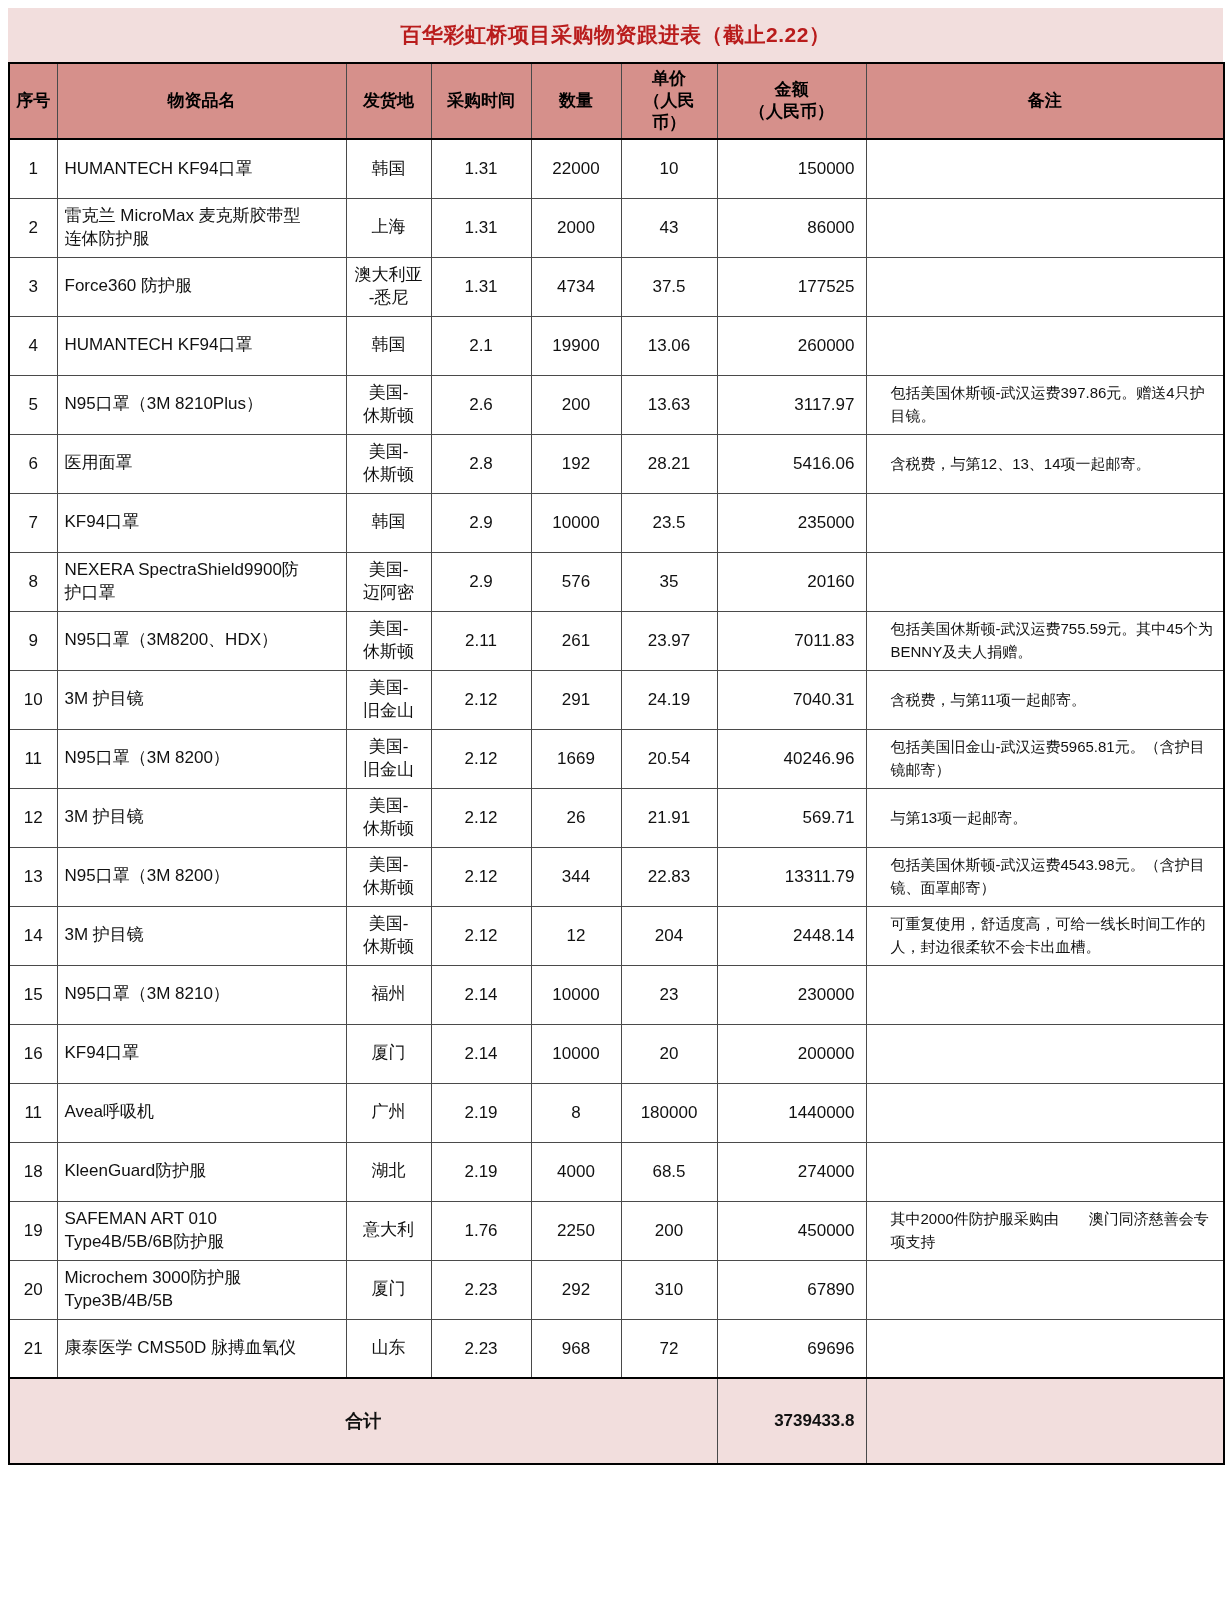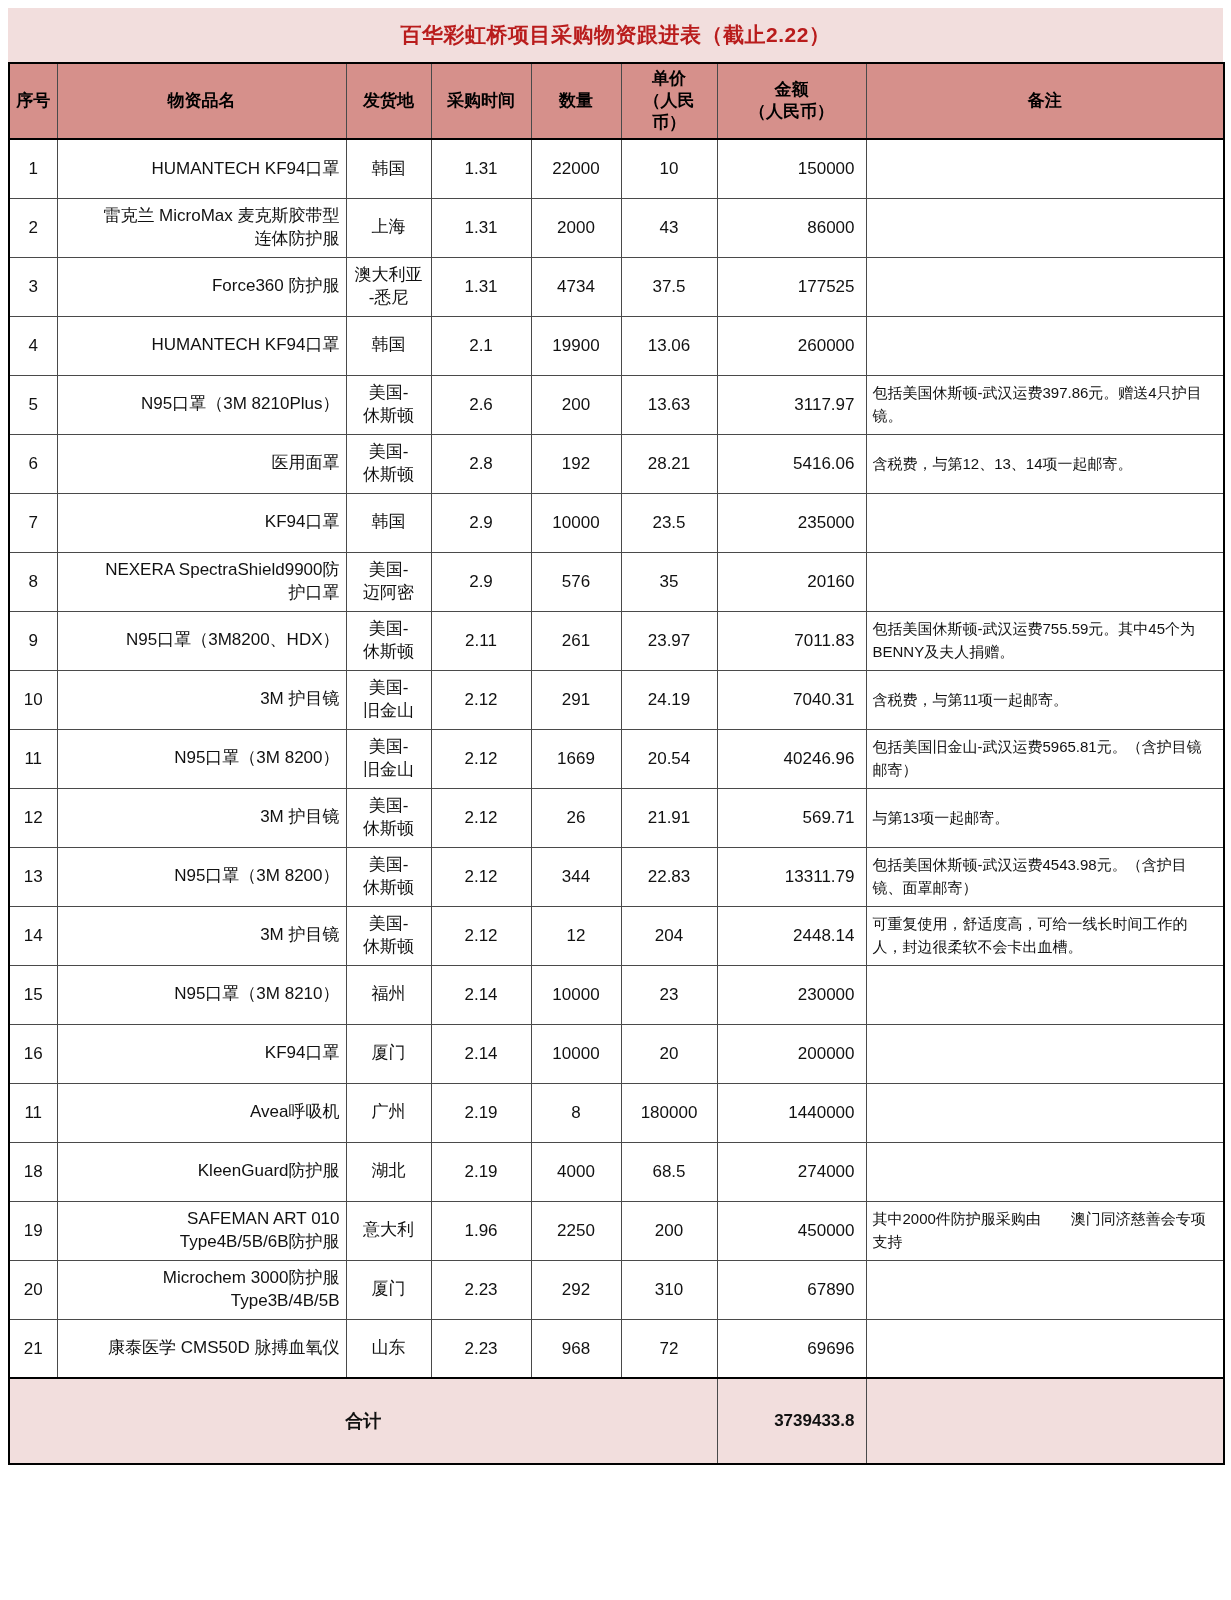--- a/index.html
+++ b/index.html
@@ -41,27 +41,27 @@
     height: 74px;
     text-align: center;
     white-space: pre-line;
     line-height: 1.3;
     border-top: 2px solid #000;
     border-bottom: 2px solid #000;
     color: #000;
   }
   tbody td { height: 59px; background: #ffffff; }
   td.c-no    { text-align: center; }
-  td.c-name  { text-align: right; white-space: pre-line; line-height: 1.35; padding-left: 25px; }
+  td.c-name  { text-align: left; white-space: pre-line; line-height: 1.35; padding-left: 7px; }
   td.c-origin{ text-align: center; white-space: pre-line; line-height: 1.35; }
   td.c-date  { text-align: center; }
   td.c-qty   { text-align: center; }
   td.c-price { text-align: center; }
   td.c-amount{ text-align: right; padding-right: 11px; }
-  td.c-remark{ text-align: left; font-size: 15px; line-height: 1.5; padding-left: 6px; padding-right: 7px; }
+  td.c-remark{ text-align: left; font-size: 15px; line-height: 1.5; padding-left: 24px; padding-right: 7px; }
   tfoot td {
     background: #f2dedd;
     height: 86px;
     border-top: 2px solid #000;
     font-weight: bold;
   }
   tfoot td.total-label { text-align: center; font-size: 18px; }
   tfoot td.total-amount{ text-align: right; padding-right: 11px; font-size: 17px; }
 </style>
 </head>
@@ -289,21 +289,21 @@
       <td class="c-qty">4000</td>
       <td class="c-price">68.5</td>
       <td class="c-amount">274000</td>
       <td class="c-remark"></td>
     </tr>
         <tr>
       <td class="c-no">19</td>
       <td class="c-name">SAFEMAN ART 010
 Type4B/5B/6B防护服</td>
       <td class="c-origin">意大利</td>
-      <td class="c-date">1.96</td>
+      <td class="c-date">1.76</td>
       <td class="c-qty">2250</td>
       <td class="c-price">200</td>
       <td class="c-amount">450000</td>
       <td class="c-remark">其中2000件防护服采购由　　澳门同济慈善会专项支持</td>
     </tr>
         <tr>
       <td class="c-no">20</td>
       <td class="c-name">Microchem 3000防护服
 Type3B/4B/5B</td>
       <td class="c-origin">厦门</td>

